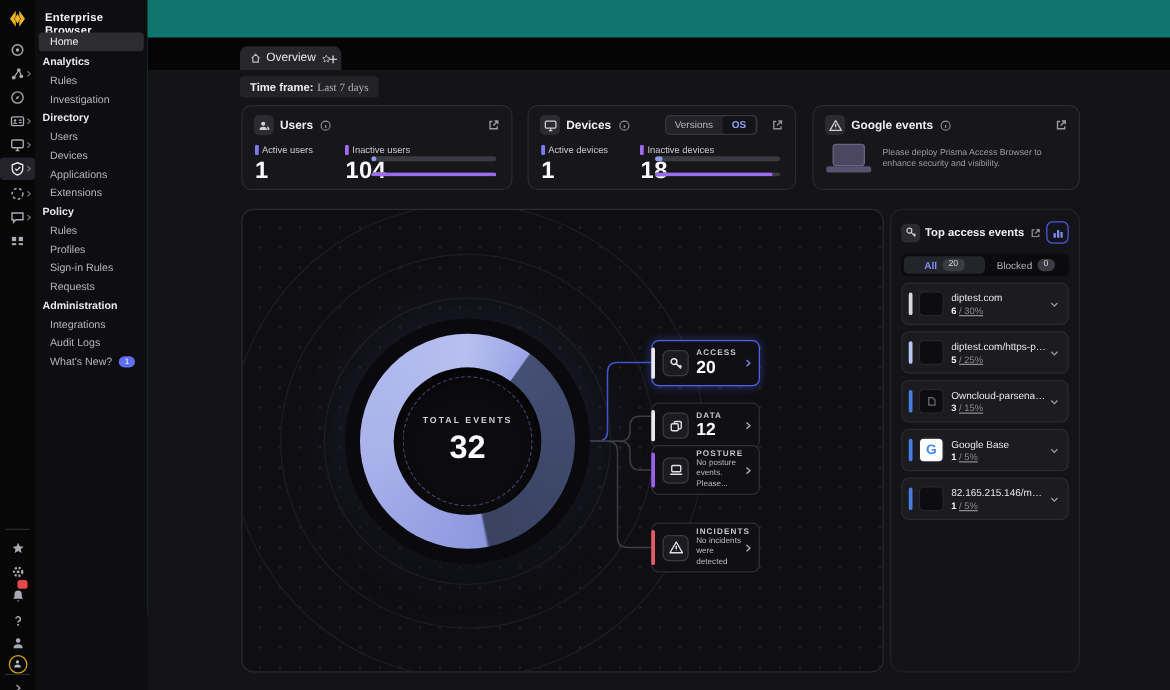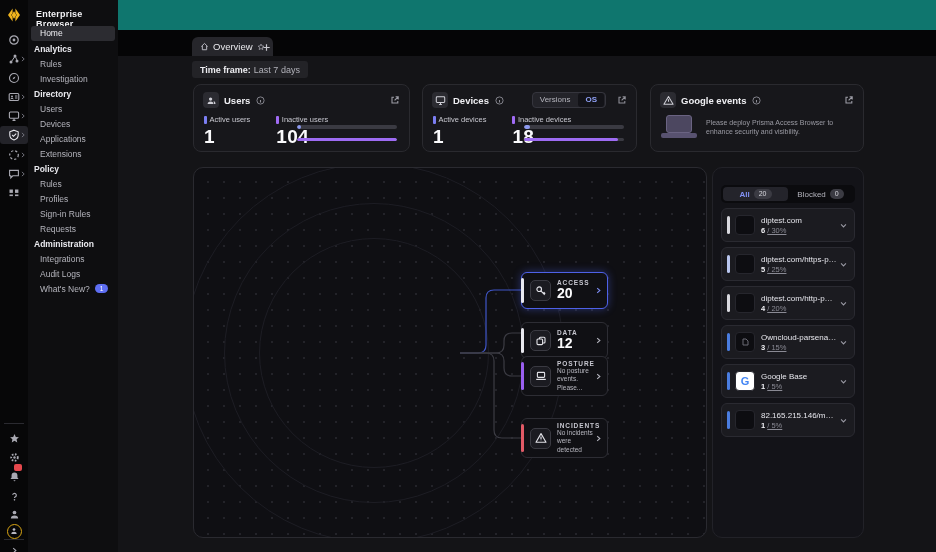--- a/index.html
+++ b/index.html
@@ -32,21 +32,21 @@
   .greet { position:absolute; left:13px; top:10px; font-size:11px; font-weight:bold; color:#f0f0f4; }
   .ai-btn { position:absolute; right:12px; top:6px; width:20px; height:19px; background:#0e0e14; border:1px solid #26262e; border-radius:4px; display:flex; align-items:center; justify-content:center; }
   .tabstrip { position:absolute; left:118px; top:30px; width:818px; height:26px; background:#050506; }
   .tab { position:absolute; left:74px; top:7px; height:19px; background:#26262b; border-radius:6px 6px 0 0; display:flex; align-items:center; gap:4px; padding:0 8px; font-size:9.5px; color:#e8e8ec; }
   .tab .ticn { color:#b9b9c2; }
   .newtab { position:absolute; left:141px; top:10px; width:14px; height:14px; display:flex; align-items:center; justify-content:center; color:#c9c9d0; }
 
   
   .content { position:absolute; left:118px; top:56px; width:818px; height:496px; background:#141417; }
   .timepill { position:absolute; left:74px; top:5px; height:17px; background:#232327; border-radius:3px; display:flex; align-items:center; gap:3px; padding:0 8px; font-size:9px; }
-  .timepill b { color:#ededf1;text-align:right; } .timepill span { color:#b2b2ba; }
+  .timepill b { color:#ededf1;text-align:right; } .timepill span { color:#b2b2ba;font-family:Liberation Serif, serif; }
 
   
   .card { position:absolute; top:28px; height:68px; background:#17171b; border:1px solid #2a2a2f; border-radius:8px; }
   .card-hd { display:flex; align-items:center; gap:5px; padding:7px 9px 0 9px; }
   .chip { width:16px; height:16px; background:#2b2b31; border-radius:4px; display:flex; align-items:center; justify-content:center; color:#cfcfd6; flex:none; }
   .card-title { font-size:9.5px; font-weight:bold; color:#efeff3; }
   .inf { color:#8e8e97; margin-left:1px; }
   .ext { margin-left:auto; color:#9c9ca5; }
   .metrics { position:absolute; left:10px; top:30px; display:flex; gap:26px; }
   .metric .lbl { font-size:7.5px; color:#c9c9d1; display:flex; align-items:center; gap:3px; white-space:nowrap; }
@@ -542,20 +542,27 @@
       <span class="ring-bg" style="left:30px;top:35px;width:300px;height:300px"></span>
       <span class="ring-bg" style="left:-10px;top:-5px;width:380px;height:380px"></span>
 
       <svg class="connectors" width="514" height="371">
         <path d="M266 185 H284 q8 0 8 -8 V130 q0 -8 8 -8 H327" fill="none" stroke="#4056c8" stroke-width="1.2"></path>
         <path d="M266 185 H302 q8 0 8 -8 v-4 q0 -8 8 -8 H327" fill="none" stroke="#3c3c44" stroke-width="1.2"></path>
         <path d="M266 185 H302 q8 0 8 8 v7 q0 8 8 8 H327" fill="none" stroke="#3c3c44" stroke-width="1.2"></path>
         <path d="M266 185 H292 q8 0 8 8 V262 q0 8 8 8 H327" fill="none" stroke="#3c3c44" stroke-width="1.2"></path>
       </svg>
 
+      <div class="donut">
+        <div class="donut-hole">
+          <span class="donut-dash"></span>
+          <div class="donut-title">TOTAL EVENTS</div>
+          <div class="donut-total">32</div>
+        </div>
+      </div>
 
       <div class="node sel" style="top:104px;height:37px">
         <span class="node-accent" style="background: rgb(232, 232, 238);"></span>
         <span class="node-chip">
             <svg class="icn" width="12" height="12">
               <use href="#i-key"></use>
             </svg>
           </span>
         <span class="node-txt">
           <span class="node-lbl" style="display:block">ACCESS</span>
@@ -617,20 +624,38 @@
         </span>
         <span class="node-chev">
             <svg class="icn" width="7" height="7">
               <use href="#i-chevR"></use>
             </svg>
           </span>
       </div>
     </div>
 
     <div class="access">
+      <div class="acc-hd">
+        <span class="chip" style="width:15px;height:15px">
+            <svg class="icn" width="10" height="10">
+              <use href="#i-key"></use>
+            </svg>
+          </span>
+        <span class="acc-title">Top access events</span>
+        <span class="inf">
+            <svg class="icn" width="9" height="9">
+              <use href="#i-ext"></use>
+            </svg>
+          </span>
+        <span class="acc-chart-btn">
+            <svg class="icn" width="11" height="11">
+              <use href="#i-barchart"></use>
+            </svg>
+          </span>
+      </div>
 
       <div class="acc-tabs">
         <span class="acc-tab on">
           <span>All</span>
           <span class="acc-badge">20</span>
         </span>
         <span class="acc-tab">
           <span>Blocked</span>
           <span class="acc-badge">0</span>
         </span>
@@ -657,33 +682,20 @@
             <span class="acc-name" style="display:block">diptest.com/https-post/</span>
           <span class="acc-count" style="display:block"><b>5</b> <span>/ 25%</span></span>
           </span>
         <span class="acc-chev">
             <svg class="icn" width="7" height="7">
               <use href="#i-chevD"></use>
             </svg>
           </span>
       </div>
 
-      <div class="acc-item">
-        <span class="acc-accent" style="background: rgb(217, 217, 223);"></span>
-        <span class="fav"></span>
-        <span class="acc-txt">
-            <span class="acc-name" style="display:block">diptest.com/http-post/</span>
-          <span class="acc-count" style="display:block"><b>4</b> <span>/ 20%</span></span>
-          </span>
-        <span class="acc-chev">
-            <svg class="icn" width="7" height="7">
-              <use href="#i-chevD"></use>
-            </svg>
-          </span>
-      </div>
 
       <div class="acc-item">
         <span class="acc-accent" style="background: rgb(74, 125, 224);"></span>
         <span class="fav">
             <span class="mini">
               <svg class="icn" width="10" height="10">
                 <use href="#i-minifile"></use>
               </svg>
             </span>
           </span>

